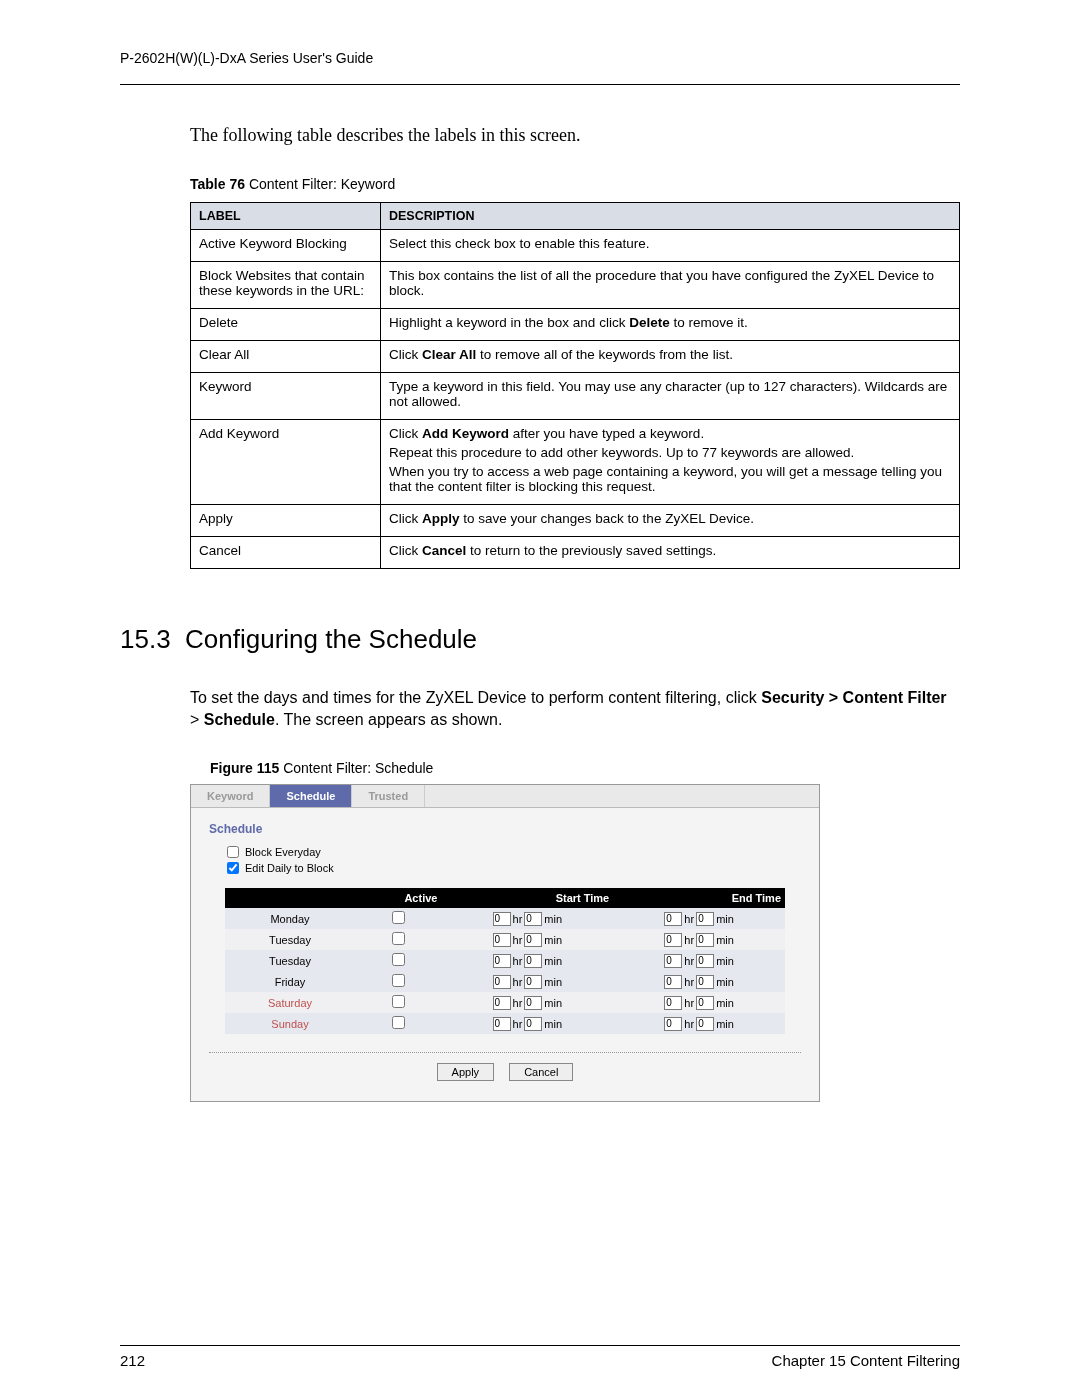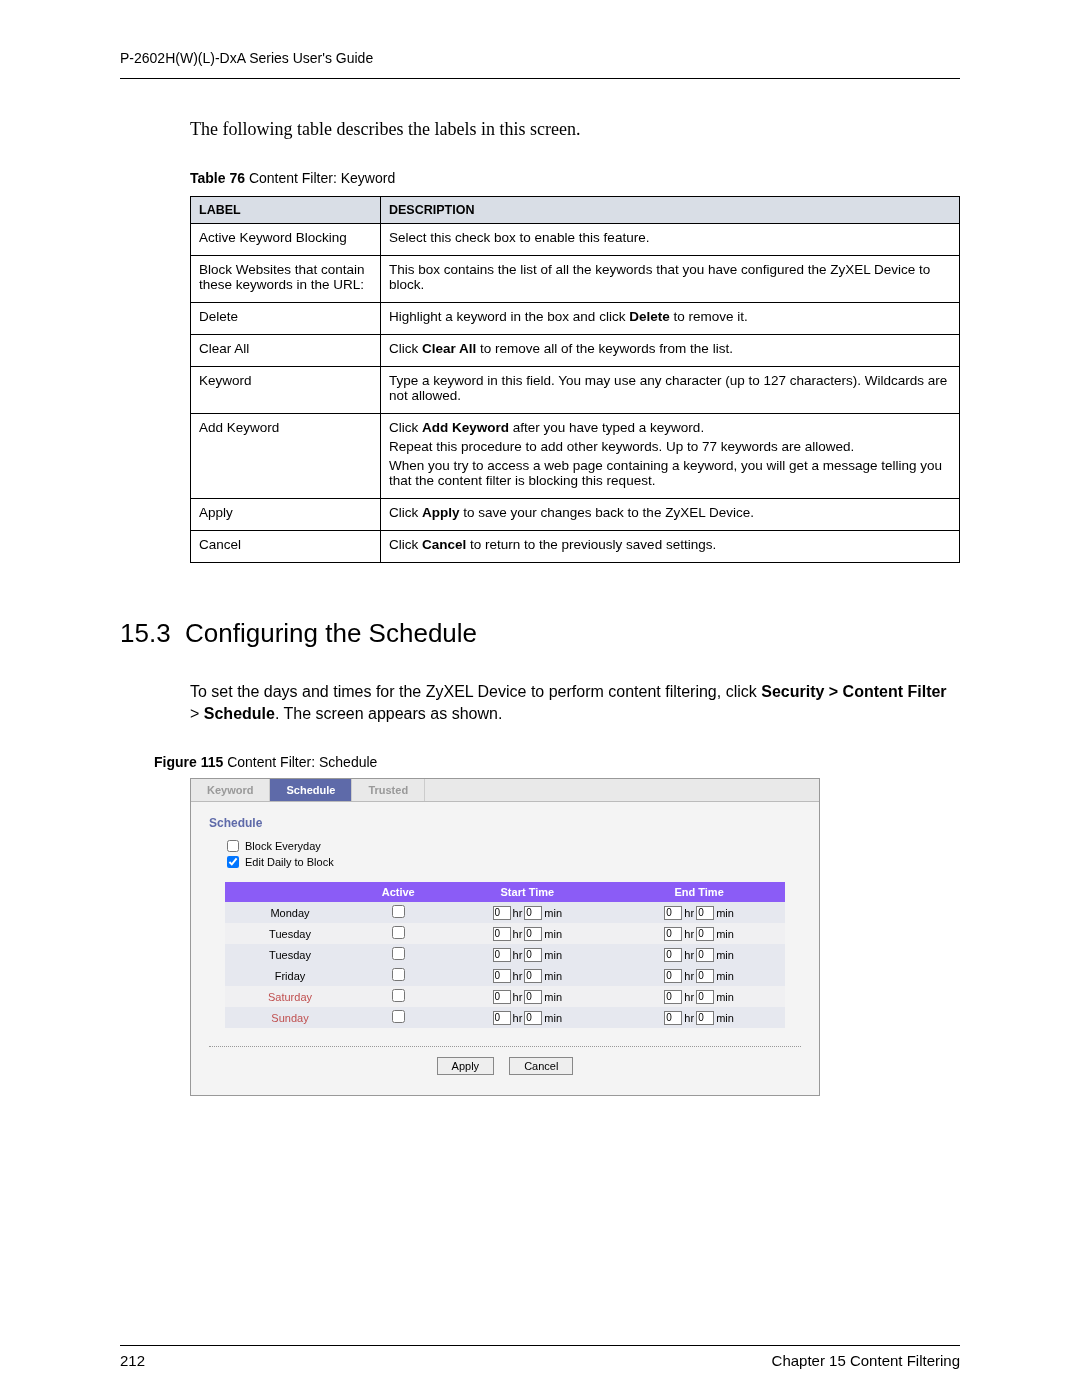--- a/index.html
+++ b/index.html
@@ -8,21 +8,21 @@
     font-family: Arial, Helvetica, sans-serif;
     color: #000;
     width: 1080px;
     height: 1397px;
     position: relative;
     padding: 50px 120px 40px 120px;
   }
   .page-header {
     font-size: 14px;
     border-bottom: 1px solid #000;
-    padding-bottom: 12px;
+    padding-bottom: 18px;
     margin-bottom: 40px;
   }
   .intro-text {
     font-family: "Times New Roman", serif;
     font-size: 18px;
     margin-left: 70px;
     margin-bottom: 30px;
   }
   .table-caption {
     font-size: 14px;
@@ -59,21 +59,21 @@
   .body-text {
     font-family: Liberation Sans, sans-serif;
     font-size: 16px;
     margin-left: 70px;
     margin-bottom: 30px;
     line-height: 1.35;
     margin-top: 32px;
   }
   .fig-caption {
     font-size: 14px;
-    margin-left: 34px;
+    margin-left: 90px;
     margin-bottom: 8px;
   }
   
   .ui-figure {
     width: 630px;
     margin-left: 70px;
     border: 1px solid #999;
     background: #f2f2f2;
     font-family: Verdana, Arial, sans-serif;
     font-size: 11px;
@@ -110,26 +110,26 @@
     font-size: 11px;
   }
   .opt-row input[type=checkbox] { width: 12px; height: 12px; }
   .sched-table {
     width: 560px;
     margin: 14px auto 0 auto;
     border-collapse: collapse;
     font-size: 11px;
   }
   .sched-table th {
-    background: #8b5cf6;
+    background: #000000;
     color: #fff;
     font-weight: bold;
     font-size: 11px;
     padding: 4px;
-    text-align: center;
+    text-align: right;
   }
   .sched-table td {
     padding: 3px 6px;
     text-align: center;
   }
   .sched-table tr.alt { background: #e6e8ef; }
   .sched-table tr.norm { background: #f0f0f2; }
   .day-cell { text-align: right; padding-right: 16px; width: 130px; }
   .weekend { color: #c05050; }
   .time-group {
@@ -192,21 +192,21 @@
   <tbody id="desc-tbody">
       <tr>
         <td class="label-col">Active Keyword Blocking</td>
         <td>
           <p>Select this check box to enable this feature.</p>
         </td>
       </tr>
       <tr>
         <td class="label-col">Block Websites that contain these keywords in the URL:</td>
         <td>
-          <p>This box contains the list of all the keywords that you have configured the ZyXEL Device to block.</p>
+          <p>This box contains the list of all the procedure that you have configured the ZyXEL Device to block.</p>
         </td>
       </tr>
       <tr>
         <td class="label-col">Delete</td>
         <td>
           <p>Highlight a keyword in the box and click <b>Delete</b> to remove it.</p>
         </td>
       </tr>
       <tr>
         <td class="label-col">Clear All</td>

